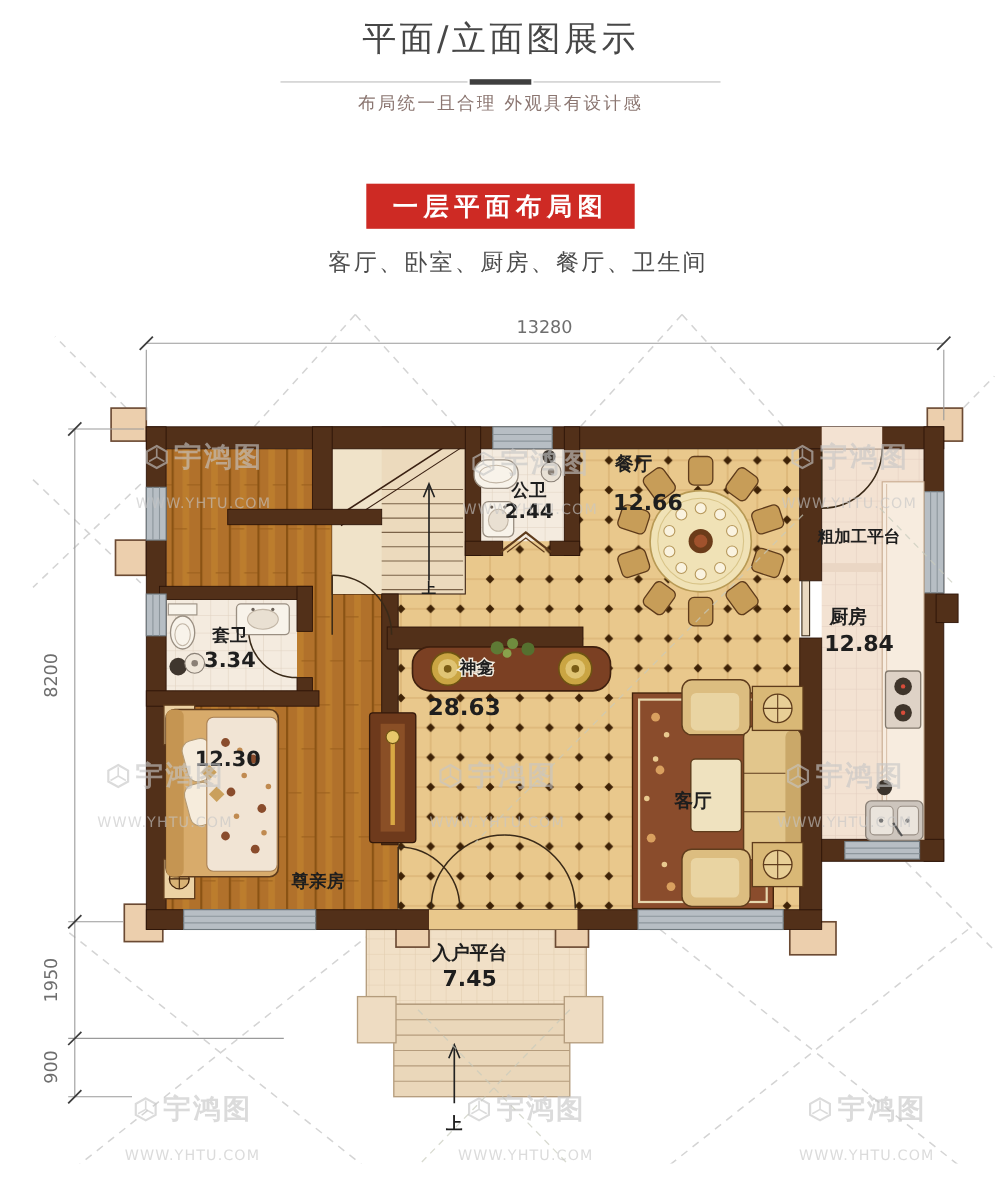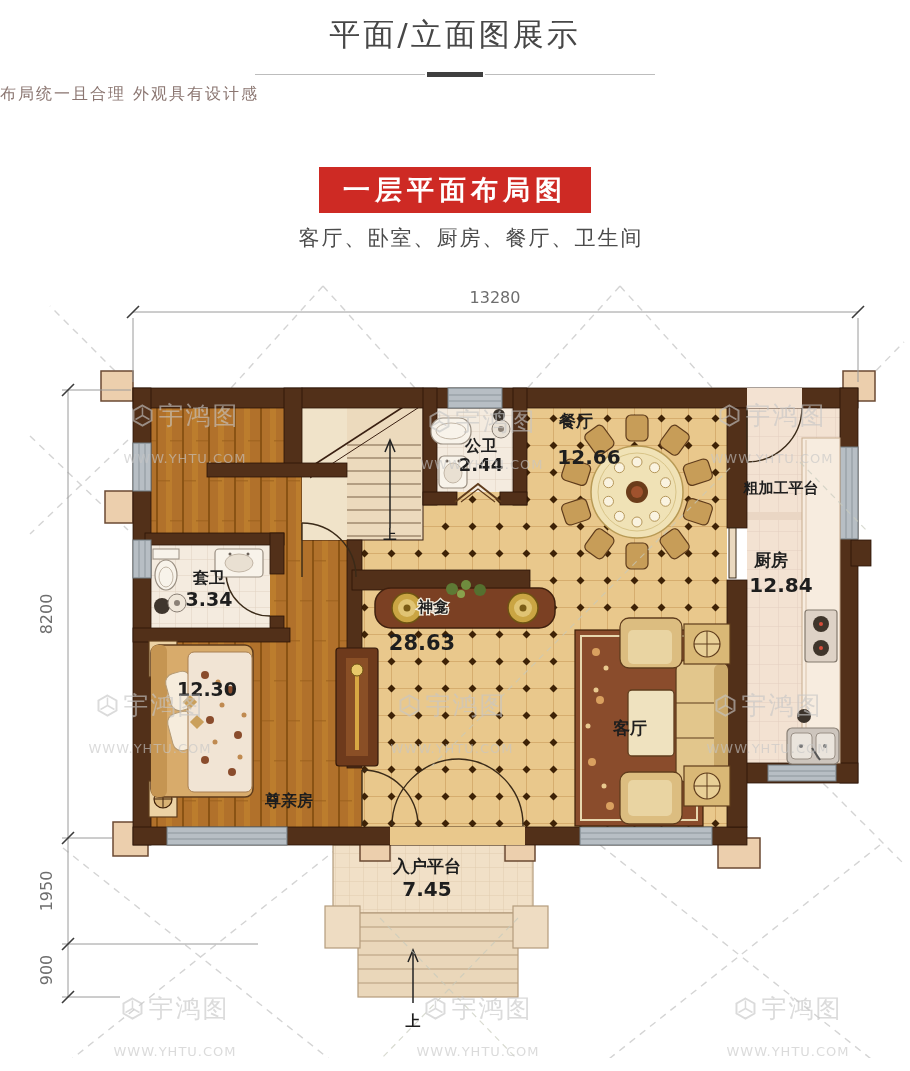--- a/index.html
+++ b/index.html
@@ -4,32 +4,32 @@
 <style>
   html,body{margin:0;padding:0;background:#ffffff;}
   #page{position:relative;width:910px;height:1058px;background:#fff;overflow:hidden;
         font-family:"DejaVu Sans","Liberation Sans",sans-serif;}
   
   .hd-title{position:absolute;top:14px;left:0;width:100%;text-align:center;
     font-size:31px;letter-spacing:3px;color:#474747;font-weight:400;}
   .hd-divider{position:absolute;top:72px;left:255px;width:400px;display:flex;align-items:center;}
   .hd-divider .thin{flex:1;height:1px;background:#bdbdbd;}
   .hd-divider .thick{width:56px;height:5px;background:#3f3f3f;margin:0 2px;}
-  .hd-sub{position:absolute;top:84px;left:0;width:100%;
+  .hd-sub{position:absolute;top:84px;left:0;width:100%;text-align:center;
     font-size:16px;letter-spacing:2px;color:#8b7671;}
   .hd-banner{position:absolute;top:167px;left:50%;transform:translateX(-50%);
-    background:#ce2a24;color:#fff;padding:5px 24px;font-size:27px;letter-spacing:5px;
+    background:#ce2a24;color:#fff;padding:5px 24px;font-size:23px;letter-spacing:5px;
     font-family:Liberation Serif, serif;font-weight:700;}
   .hd-rooms{position:absolute;top:224px;left:16px;width:100%;text-align:center;
     font-size:21px;letter-spacing:2px;color:#4c4c4c;}
   
   .wm{position:absolute;transform:translate(-50%,-50%);color:#c6c6c6;opacity:.62;
       text-align:center;pointer-events:none;}
   .wm-row{display:flex;align-items:center;justify-content:center;gap:4px;
-      font-size:25px;font-weight:400;letter-spacing:2px;}
+      font-size:25px;font-weight:700;letter-spacing:2px;}
   .wm-url{font-size:13px;letter-spacing:1px;margin-top:19px;}
   svg text{font-family:"DejaVu Sans","Liberation Sans",sans-serif;}
   .lbl{font-weight:700;fill:#1e1e1e;}
   .num{font-weight:700;fill:#1e1e1e;}
   .dim{fill:#6e6e6e;font-size:16px;}
 </style>
 </head>
 <body>
 
 <div id="page">

